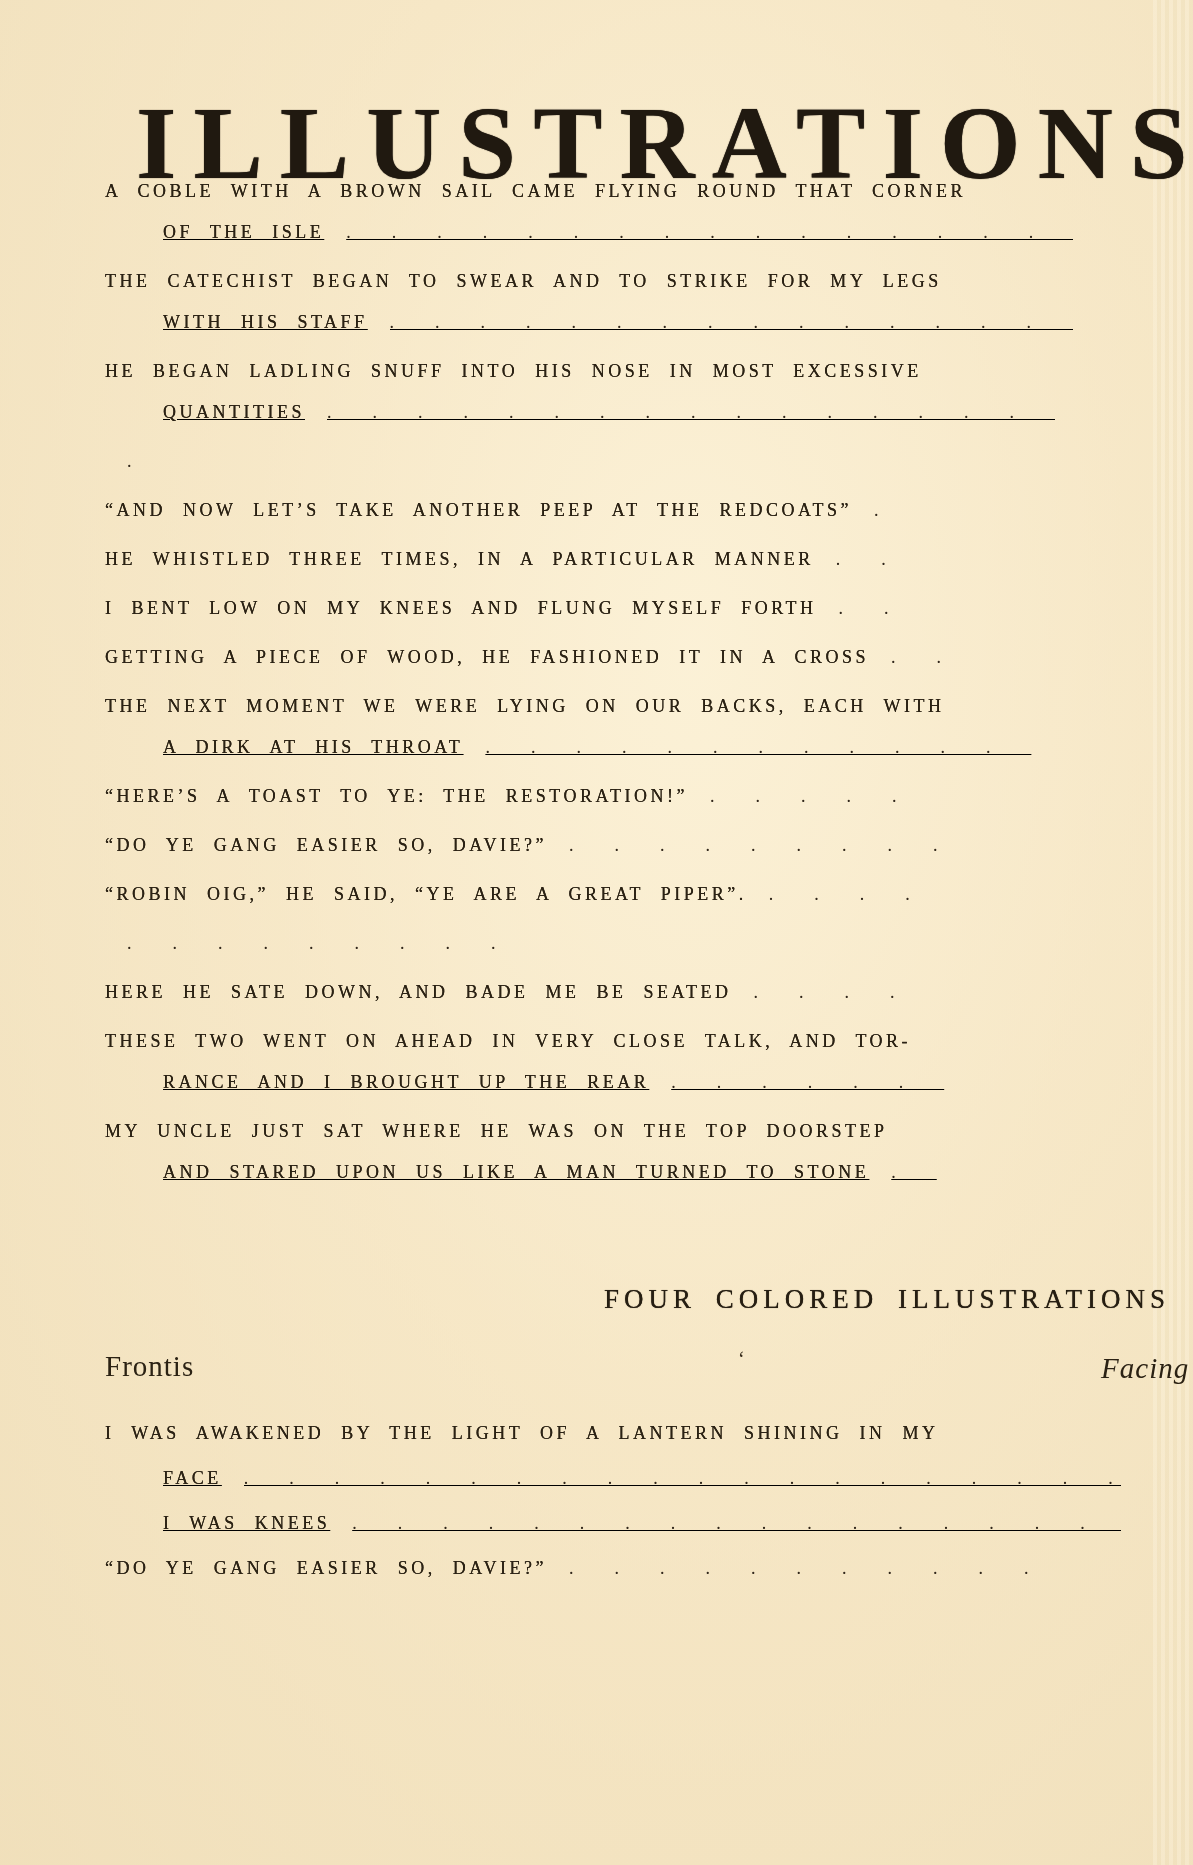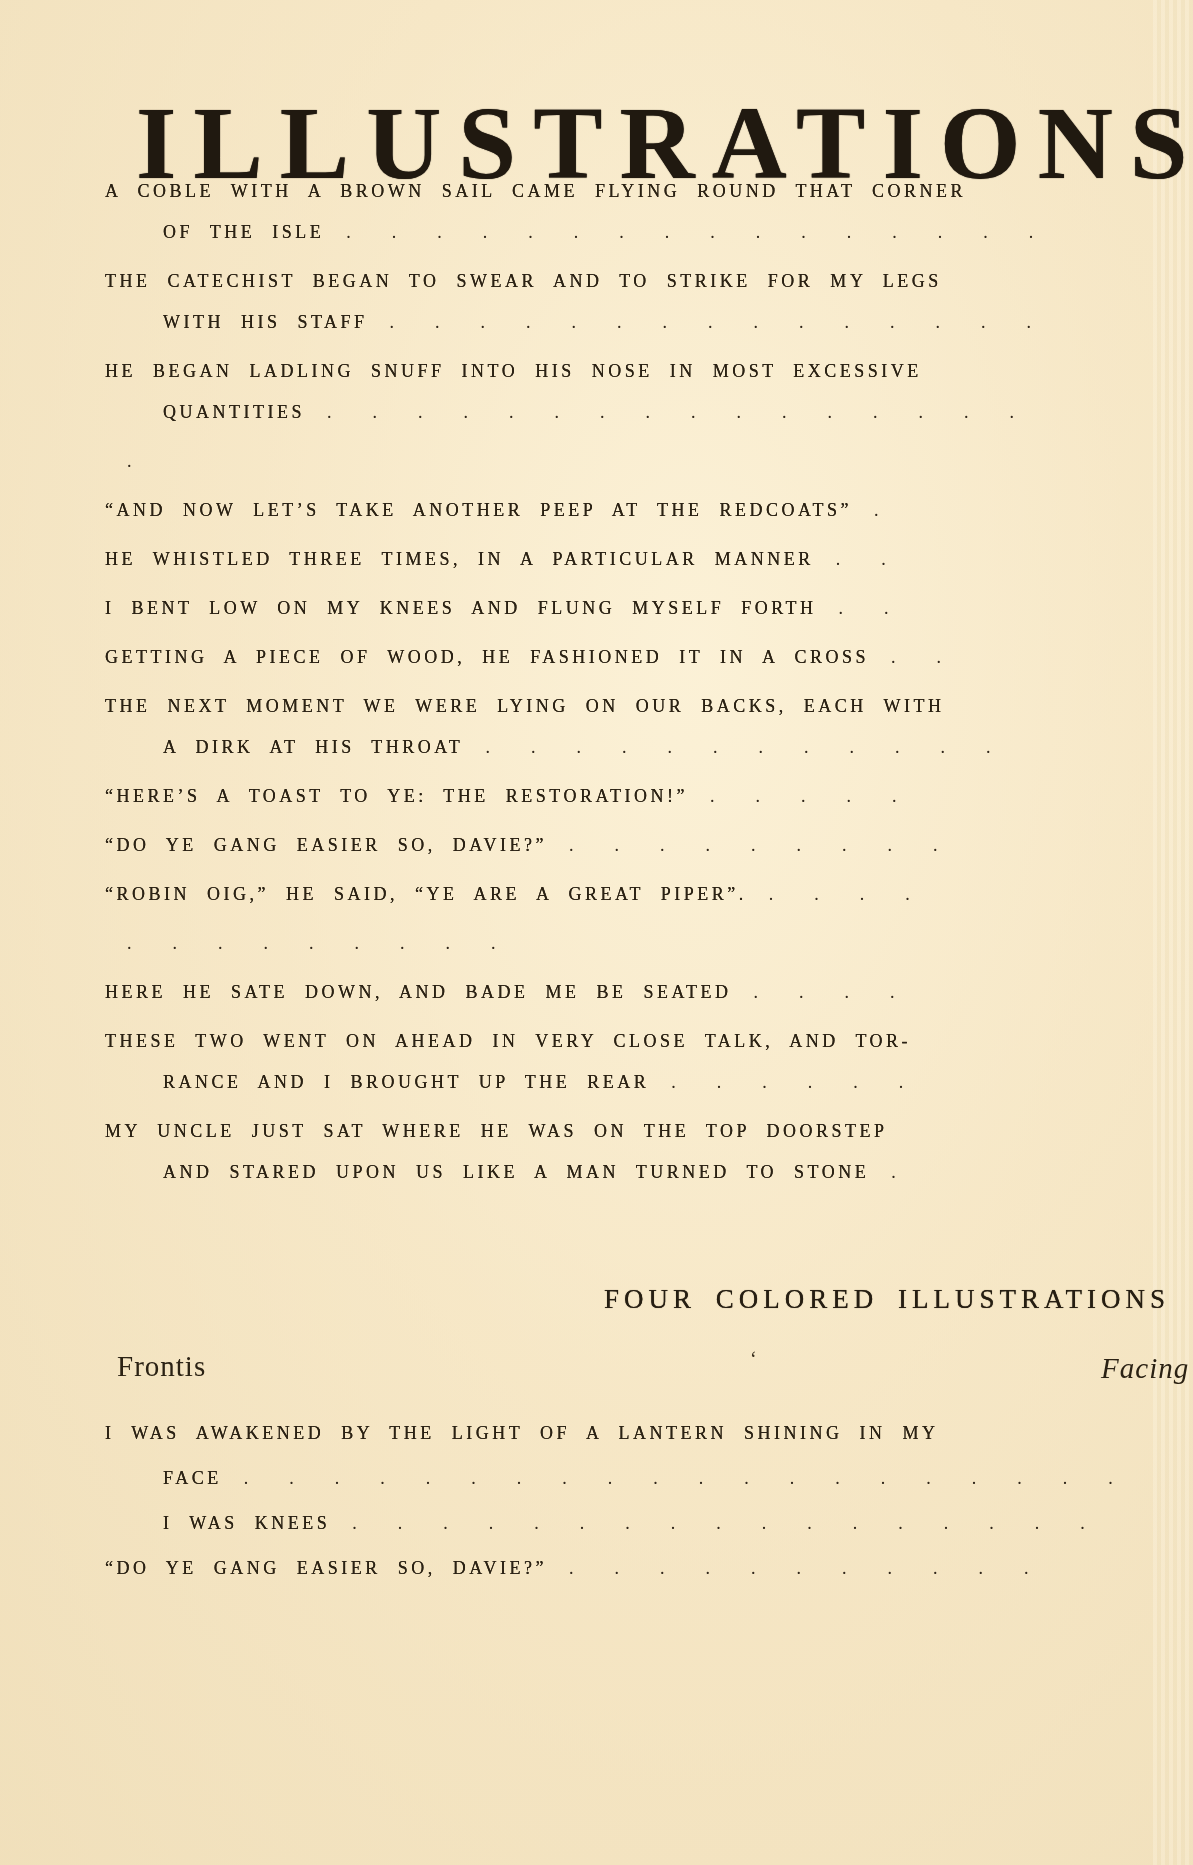--- a/index.html
+++ b/index.html
@@ -26,37 +26,37 @@
     color:#201910;white-space:nowrap;
     text-shadow:0 0 1px #201910;
   }
   .toc{position:absolute;left:105px;}
   .toc-1{top:171px;width:968px;}
   .toc-2{top:1411px;width:1016px;}
   .entry{margin-bottom:8px;}
   .toc-2 .entry{margin-bottom:0;}
   .line{display:flex;align-items:flex-end;line-height:41px;white-space:nowrap;}
   .toc-2 .line{line-height:45px;}
-  .cont{padding-left:58px;}
+  .cont{padding-left:58px;text-decoration:underline;}
   .txt{
     font-size:18px;letter-spacing:3.5px;word-spacing:9px;
     color:#2b2214;text-shadow:0 0 .6px #2b2214;
   }
   .dots{
     flex:1 1 auto;min-width:0;overflow:hidden;
     font-size:18px;letter-spacing:41px;margin-left:22px;
     color:#30261a;
   }
   .sub-heading{
     position:absolute;top:1284px;left:105px;width:1065px;
     text-align:right;font-size:27px;letter-spacing:5px;word-spacing:8px;
     color:#261e12;text-shadow:0 0 .7px #261e12;white-space:nowrap;
   }
   .facing-row{
-    position:absolute;top:1350px;left:105px;right:0;height:50px;margin-left:12px;
+    position:absolute;top:1350px;left:105px;right:0;height:50px;
   }
   .frontis{
     position:absolute;left:0;top:0;
     font-size:29px;letter-spacing:1px;color:#2b2214;
   }
   .facing{
     position:absolute;right:-20px;top:2px;
     font-size:29px;font-style:italic;letter-spacing:1px;color:#2b2214;
     white-space:nowrap;
   }

